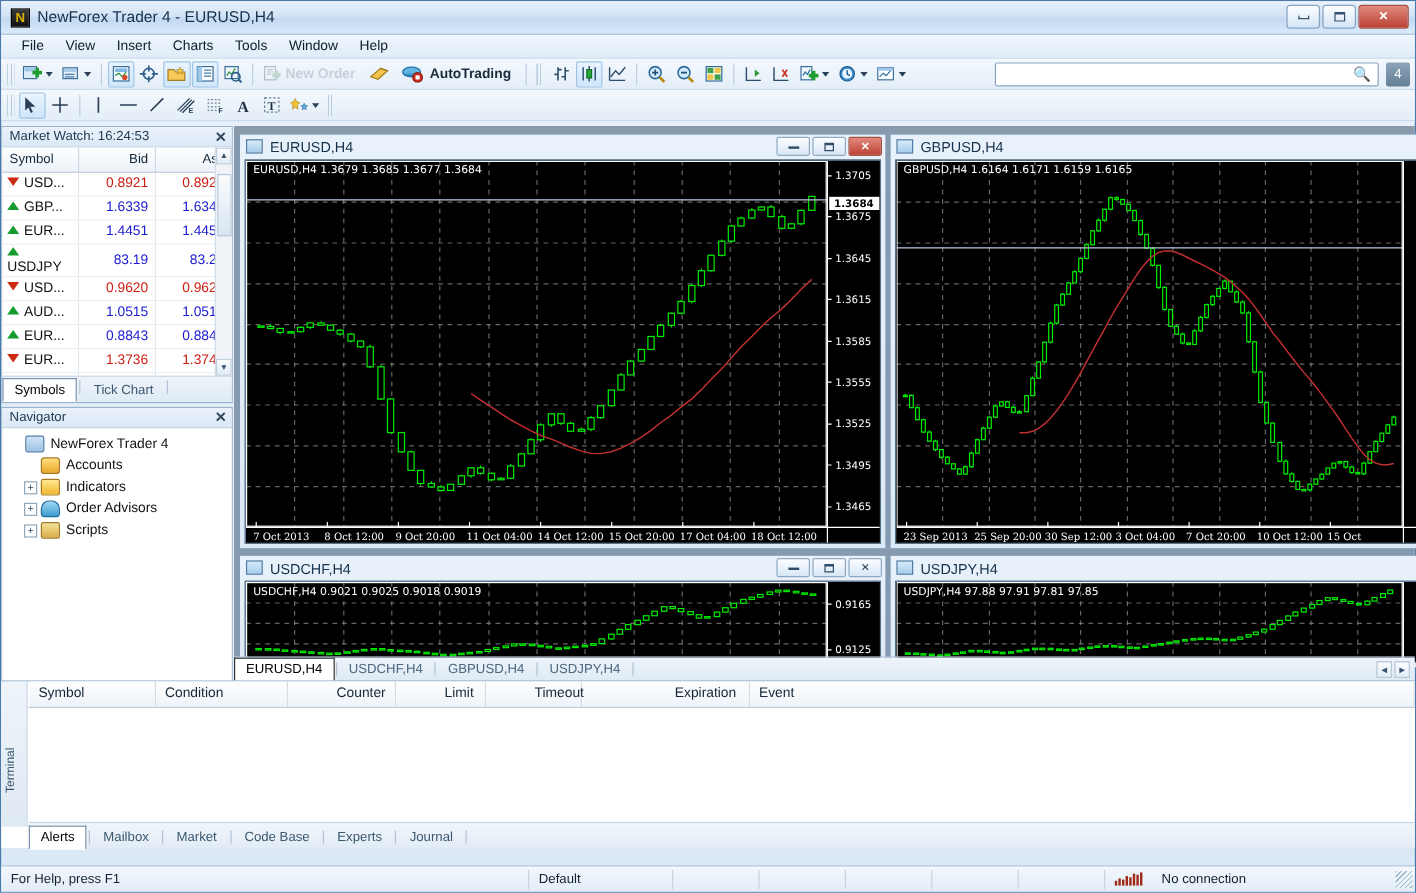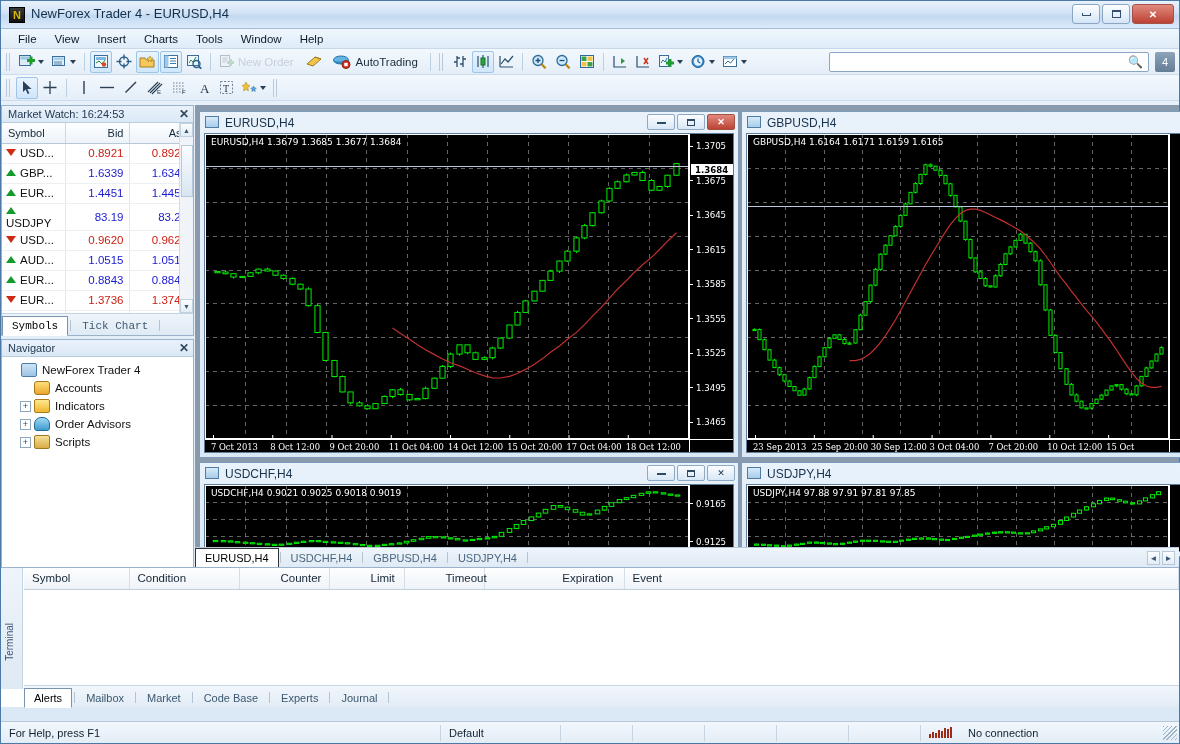--- a/index.html
+++ b/index.html
@@ -35,22 +35,22 @@
     background:linear-gradient(#eff6fd,#e0ecf9); border-bottom:1px solid #c6d8ea; }
   .menubar .mi { padding:2px 9px; font-size:11.5px; color:#0c1b2b; }
 
   
   .toolbar { height:26px; display:flex; align-items:center; gap:1px; padding:0 2px;
     background:linear-gradient(#f3f8fd,#e4eef8); border-bottom:1px solid #ccdcec; position:relative; }
   .tb2 { height:26px; }
   .grip { width:6px; height:18px; margin:0 3px;
     background:repeating-linear-gradient(to right,#b9cadb 0 1px,transparent 1px 3px); }
   .sep { width:1px; height:18px; background:#bccfe0; margin:0 4px; }
-  .tbtn { min-width:22px; height:22px; display:flex; align-items:center; justify-content:flex-end;
-    border:1px solid transparent; border-radius:2px; padding:0 2px; }
+  .tbtn { min-width:22px; height:22px; display:flex; align-items:center; justify-content:space-between;
+    border:1px solid transparent; border-radius:2px; padding:0 2px;font-weight:bold; }
   .tbtn.active { border-color:#9ec4e6; background:linear-gradient(#e9f4ff,#cfe6fb); }
   .tbtn.dis { opacity:.45; }
   .tbtn .lbl { font-size:11.5px; padding:0 4px; color:#1a2b3c; }
   .tbtn .lbl.dis { color:#9aa6b2; }
   .caret { width:0; height:0; border-left:3px solid transparent; border-right:3px solid transparent;
     border-top:4px solid #2b3f55; margin-left:2px; }
   .tf { font-size:11px; color:#1b2b3b; padding:2px 5px; border:1px solid transparent; border-radius:2px; }
   .tf.sel { border-color:#9ec4e6; background:linear-gradient(#e9f4ff,#d0e7fb); }
   .searchbox { position:absolute; right:30px; top:3px; width:320px; height:20px;
     border:1px solid #8ba6c2; background:#fff; border-radius:2px; }
@@ -88,21 +88,21 @@
     border-top:7px solid #cc2a12; }
   .up-row td { color:#1a1ad0; }
   .down-row td { color:#cc1d10;margin-top:44px; }
   .mw-scroll { position:absolute; right:0; top:17px; width:14px; bottom:22px;
     background:#f0f4f8; border-left:1px solid #d3dde6; }
   .sb-arrow { height:14px; background:linear-gradient(#fbfdfe,#e2ebf4);
     border:1px solid #c2d1de; display:flex; align-items:center; justify-content:center; font-size:7px; color:#3c546b;}
   .sb-thumb { position:absolute; top:22px; left:1px; width:12px; height:52px;
     background:linear-gradient(#fafcfe,#d8e5f1); border:1px solid #b7c9d8; }
   .tabstrip { position:absolute; left:0; right:0; bottom:0; height:22px;
-    background:linear-gradient(#eef4fa,#dfeaf5); border-top:1px solid #c3d4e4; display:flex; align-items:flex-end;font-family:Liberation Mono, monospace; }
+    background:linear-gradient(#eef4fa,#dfeaf5); border-top:1px solid #c3d4e4; display:flex; align-items:center; }
   .tb-tab { font-size:11px; padding:3px 9px; color:#3c5870; }
   .tb-tab.on { background:#fff; border:1px solid #7a93ab; border-bottom-color:#fff;
     color:#000; margin-bottom:-1px; font-weight:normal; }
   .tb-div { width:1px; height:11px; background:#b2c4d4; margin:0 2px 4px; }
 
   .nav { position:absolute; left:0; top:234px; width:193px; bottom:0; }
   .nav-body { position:absolute; left:0; top:17px; right:0; bottom:22px; background:#fff; padding:4px 0 0 5px; }
   .tree-row { display:flex; align-items:center; height:18px; font-size:11.5px; color:#111; }
   .tree-row .exp { width:11px; height:11px; border:1px solid #8fa8bd; background:#fff;
     font-size:9px; line-height:9px; text-align:center; color:#2d4a63; margin-right:3px; }

